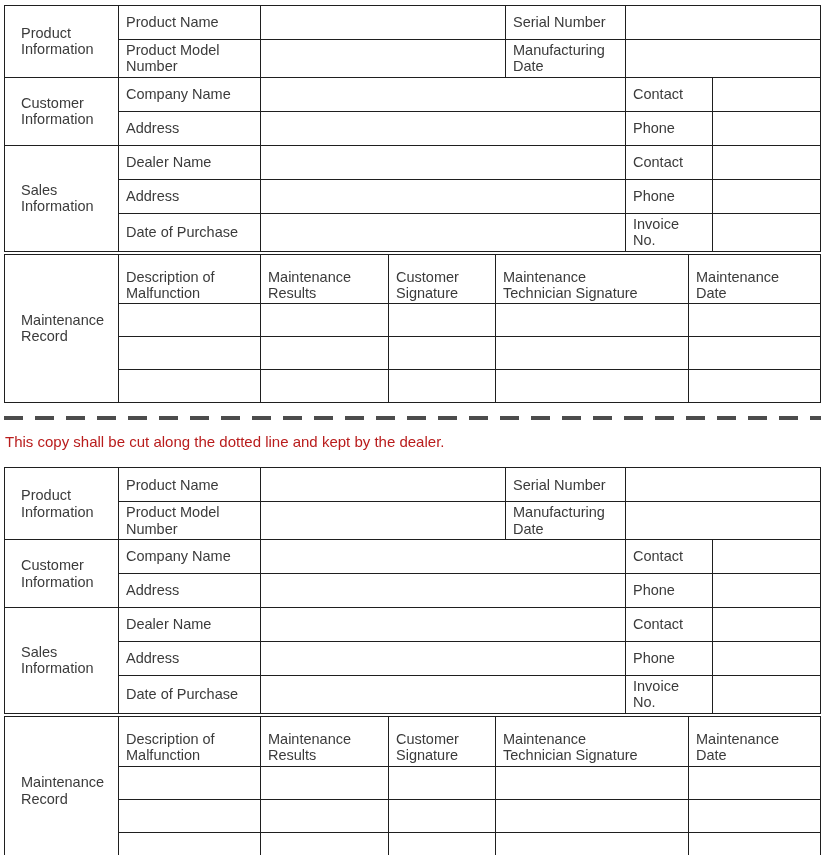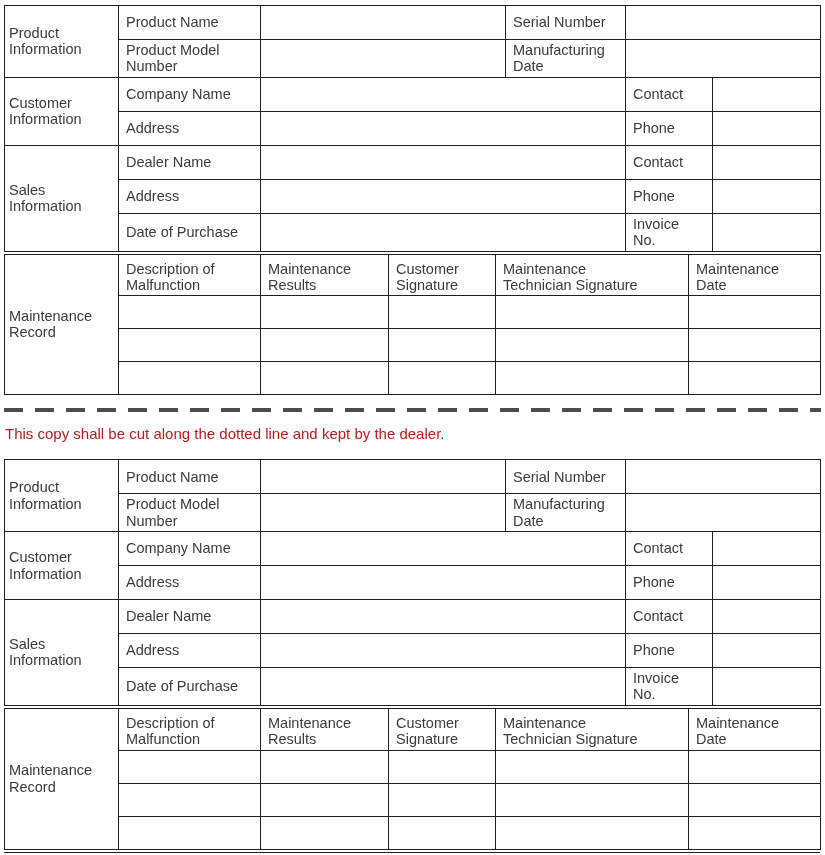--- a/index.html
+++ b/index.html
@@ -18,27 +18,27 @@
     width: 816px;
   }
   td {
     border: 1px solid #1f1f1f;
     padding: 2px 7px;
     vertical-align: middle;
     line-height: 1.13;
     height: 34px;
     overflow: hidden;
   }
-  td.group { padding-left: 4px; }
+  td.group { padding-left: 16px; }
   td.blank { }
 
   table.maint-table { margin-top: 2px; } 
   td.hdr {
     vertical-align: top;
-    padding-top: 6px;
+    padding-top: 14px;
     height: 36px;
     white-space: pre-line;
   }
   td.mrow { height: 33px; }
 
   .bottom-line {
     width: 816px;
     height: 2px;
     border-bottom: 1px solid #1f1f1f;
     margin-top: 1px;

